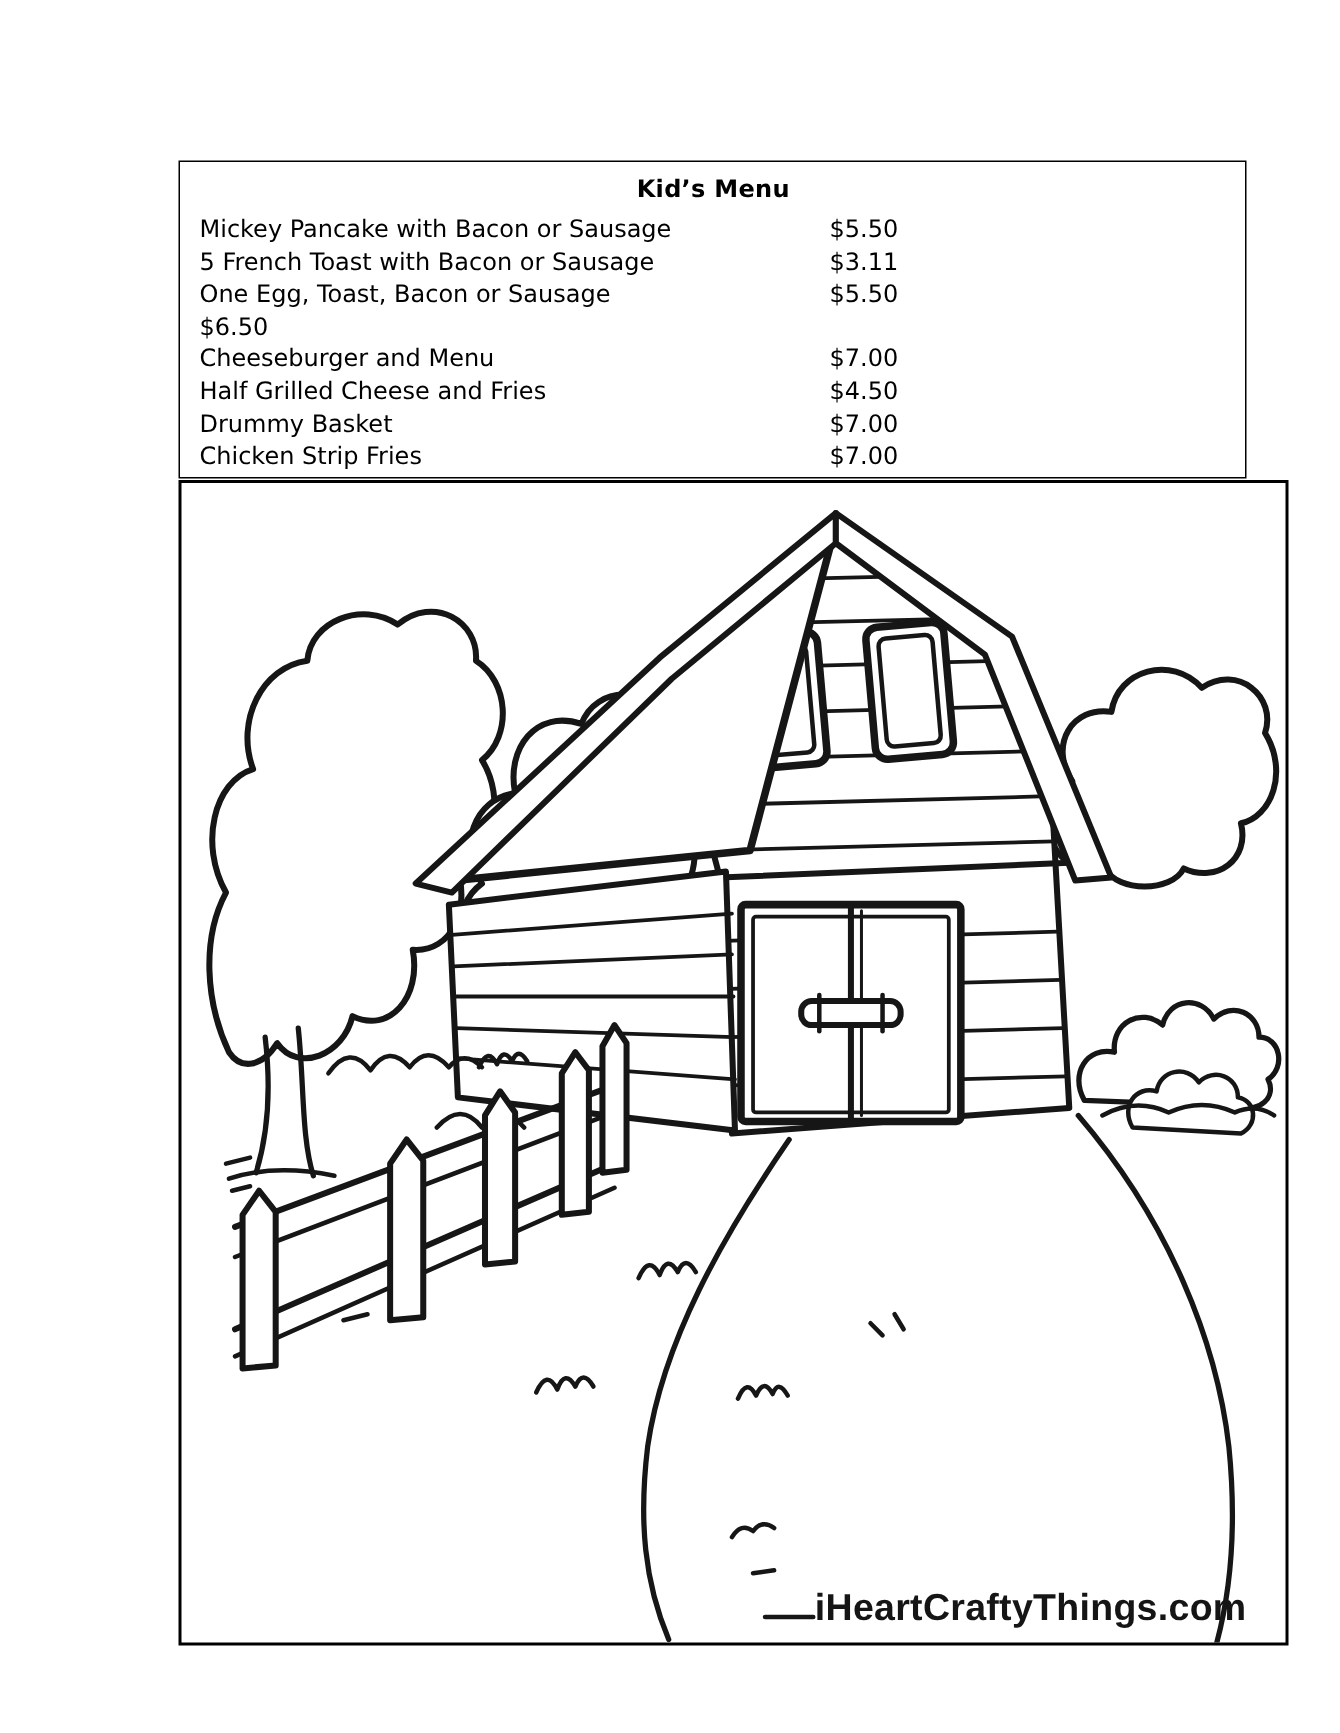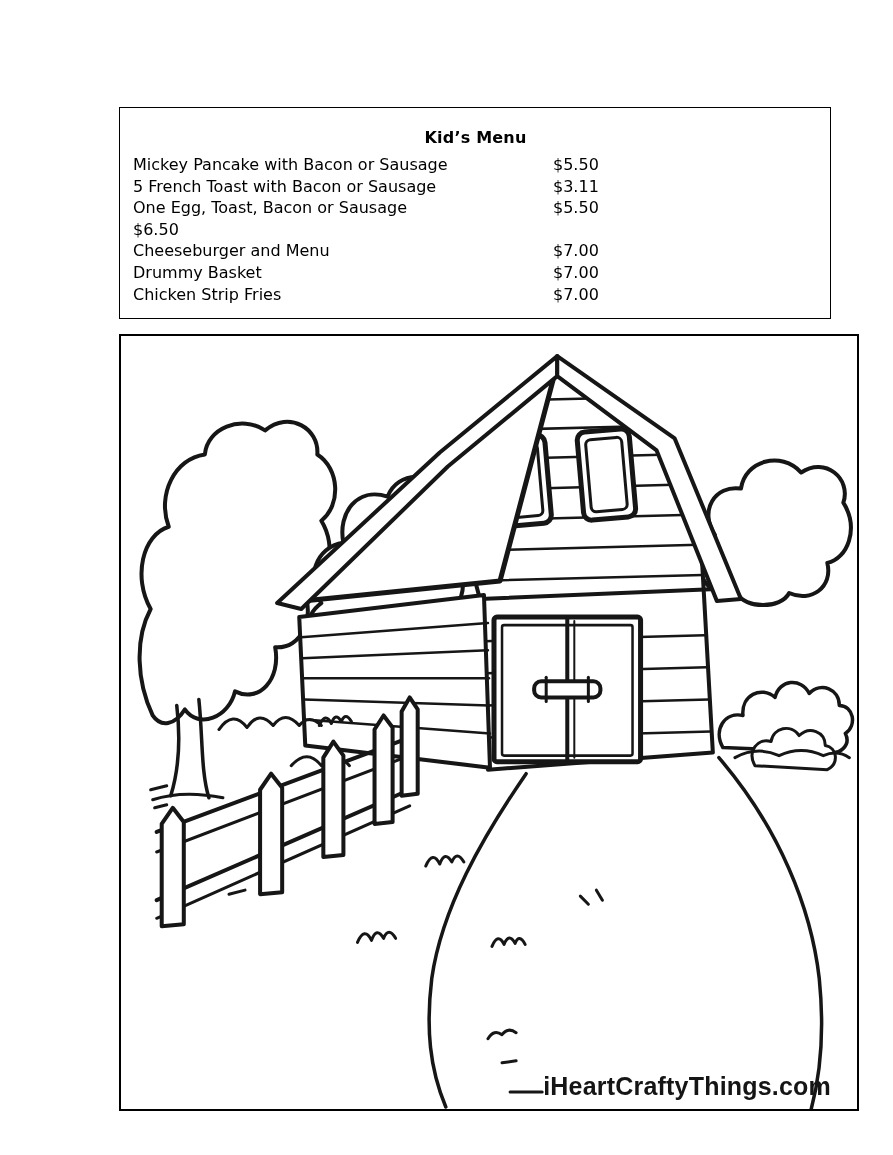--- a/index.html
+++ b/index.html
@@ -11,21 +11,21 @@
     position:relative;
     overflow:hidden;
   }
 
   
   .menu-box {
     position:absolute; left:119px; top:107px;
     width:712px; height:212px;
     border:1.5px solid #000;
     box-sizing:border-box;
-    padding:18px 12px 0 13px;
+    padding:6px 12px 0 13px;
     background:#fff;
   }
   .menu-title {
     margin:2px 0 7px 0;
     text-align:center;
     font-size:16px;
     font-weight:700;
     letter-spacing:.2px;
   }
   .menu-rows { }
@@ -33,21 +33,21 @@
     display:flex;
     font-size:16px;
     line-height:21.6px;
     white-space:nowrap;
   }
   .item-name { width:420px; }
   .item-price { }
 
   
   .image-box {
-    position:absolute; left:119px; top:334px;
+    position:absolute; left:119px; top:320px;
     width:740px; height:777px;
     border:2px solid #000;
     box-sizing:border-box;
     background:#fff;
     padding-left:12px;
   }
   .illustration { display:block; width:100%; height:100%; }
   .watermark {
     position:absolute; right:26px; bottom:8px;
     font-size:25px; font-weight:700;
@@ -75,20 +75,24 @@
       <div class="menu-row">
         <span class="item-name">One Egg, Toast, Bacon or Sausage</span>
         <span class="item-price">$5.50</span>
       </div>
       <div class="menu-row">
         <span class="item-price">$6.50</span>
       </div>
       <div class="menu-row">
         <span class="item-name">Cheeseburger and Menu</span>
         <span class="item-price">$7.00</span>
+      </div>
+      <div class="menu-row">
+        <span class="item-name">Half Grilled Cheese and Fries</span>
+        <span class="item-price">$4.50</span>
       </div>
       <div class="menu-row">
         <span class="item-name">Drummy Basket</span>
         <span class="item-price">$7.00</span>
       </div>
       <div class="menu-row">
         <span class="item-name">Chicken Strip Fries</span>
         <span class="item-price">$7.00</span>
       </div>
     </div>

